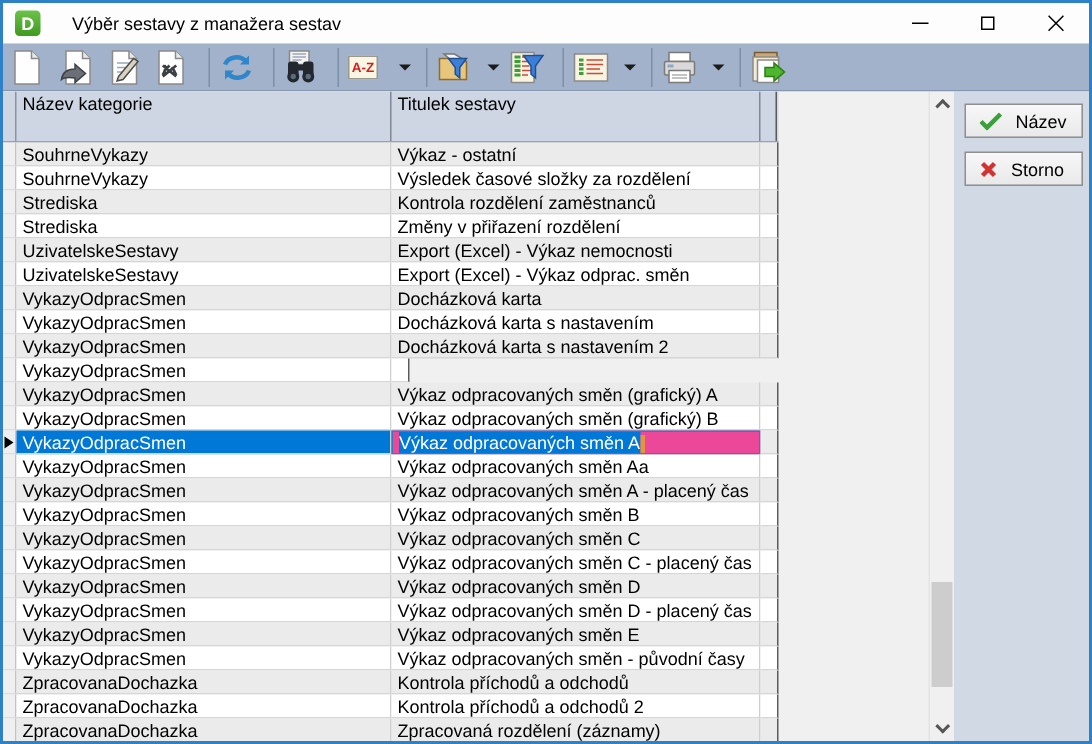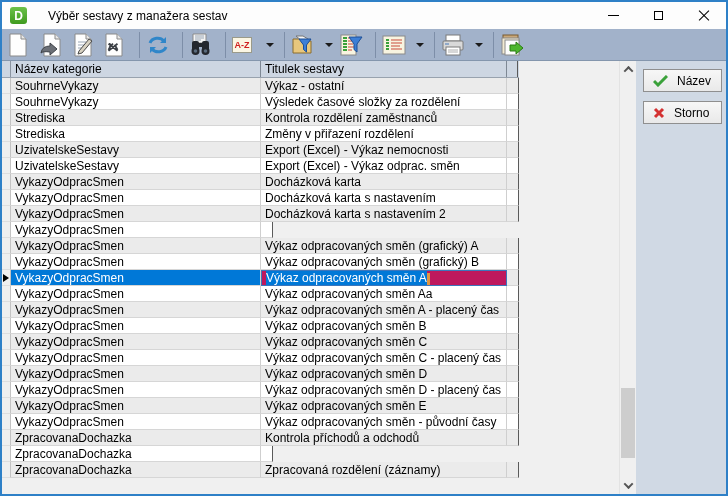--- a/index.html
+++ b/index.html
@@ -33,38 +33,38 @@
   .tb-btn{width:30px;height:28px;display:flex;align-items:center;margin:0 1px;}
   .tb-drop{width:14px;height:28px;display:flex;align-items:center;justify-content:center;margin-right:2px;}
   .drop-arrow{width:0;height:0;border:4px solid transparent;border-top:4px solid #1b1b1b;margin-top:4px;}
   .tb-sep{width:1px;height:26px;background:#7d8ea8;margin:0 5px;}
   .sort-box{width:20px;height:16px;background:#fbf6e4;border:1px solid #9a9a8a;color:#cf1f1f;
     font-size:9px;font-weight:bold;display:flex;align-items:center;justify-content:center;letter-spacing:0;}
   
   .content{flex:1;display:flex;background:#f0f0f0;overflow:hidden;}
   .grid-wrap{width:617px;flex:0 0 auto;background:#f0f0f0;}
   .grid{width:517px;background:#f0f0f0;}
-  .grid-header{display:flex;height:17px;background:#cdd6e2;border-bottom:1px solid #98a2ae;}
+  .grid-header{display:flex;height:34px;background:#cdd6e2;border-bottom:1px solid #98a2ae;}
   .h-ind{width:9px;border-right:1px solid #8b95a1;}
   .h-cell{padding:1px 0 0 4px;border-right:1px solid #7e8894;overflow:hidden;white-space:nowrap;}
   .h-cat{width:250px;}
   .h-tit{width:246px;}
   .h-stub{width:11px;border-right:1px solid #5a5a5a;}
   .grid-row{display:flex;height:16px;}
   .grid-row.odd .cell{background:#ebebeb;}
   .grid-row.even .cell{background:#ffffff;}
   .cell{border-bottom:1px solid #d6d6d6;border-right:1px solid #cfcfcf;
     padding:1px 0 0 4px;overflow:hidden;white-space:nowrap;}
   .c-ind{width:9px;background:#efefef;border-right:1px solid #c3c3c3;border-bottom:1px solid #dedede;
     padding:0;display:flex;align-items:center;justify-content:center;}
   .c-cat{width:250px;}
   .c-tit{width:246px;}
   .c-stub{width:12px;border-right:1px solid #5a5a5a;padding:0;}
   .grid-row.selected .c-cat{background:#0078d7;color:#fff;}
-  .grid-row.selected .c-tit{background:#be185d;border:1px solid #3c76bb;border-bottom:1px solid #3c76bb;padding-top:0;}
+  .grid-row.selected .c-tit{background:#ec4899;border:1px solid #3c76bb;border-bottom:1px solid #3c76bb;padding-top:0;}
   .sel-text{background:#0078d7;color:#fff;}
   .caret{display:inline-block;width:3px;height:12px;background:#e2953f;vertical-align:middle;margin-left:0px;}
   .row-arrow{width:0;height:0;border-left:6px solid #000;border-top:4px solid transparent;border-bottom:4px solid transparent;}
   
   .vscroll{width:17px;flex:0 0 auto;background:#f0f0f0;border-left:1px solid #e3e3e3;
     display:flex;flex-direction:column;}
   .scroll-btn{height:17px;display:flex;align-items:center;justify-content:center;}
   .chev{width:7px;height:7px;border-left:2px solid #555;border-top:2px solid #555;}
   .chev.up{transform:rotate(45deg) translate(1px,1px);}
   .chev.down{transform:rotate(225deg) translate(1px,1px);}
@@ -383,20 +383,21 @@
             </div>
             <div class="grid-row odd">
               <div class="c-ind"></div>
               <div class="cell c-cat">ZpracovanaDochazka</div>
               <div class="cell c-tit">Kontrola příchodů a odchodů</div>
               <div class="cell c-stub"></div>
             </div>
             <div class="grid-row even">
               <div class="c-ind"></div>
               <div class="cell c-cat">ZpracovanaDochazka</div>
+              <div class="cell c-tit">Kontrola příchodů a odchodů 2</div>
               <div class="cell c-stub"></div>
             </div>
             <div class="grid-row odd">
               <div class="c-ind"></div>
               <div class="cell c-cat">ZpracovanaDochazka</div>
               <div class="cell c-tit">Zpracovaná rozdělení (záznamy)</div>
               <div class="cell c-stub"></div>
             </div>
           </div>
       </div>

